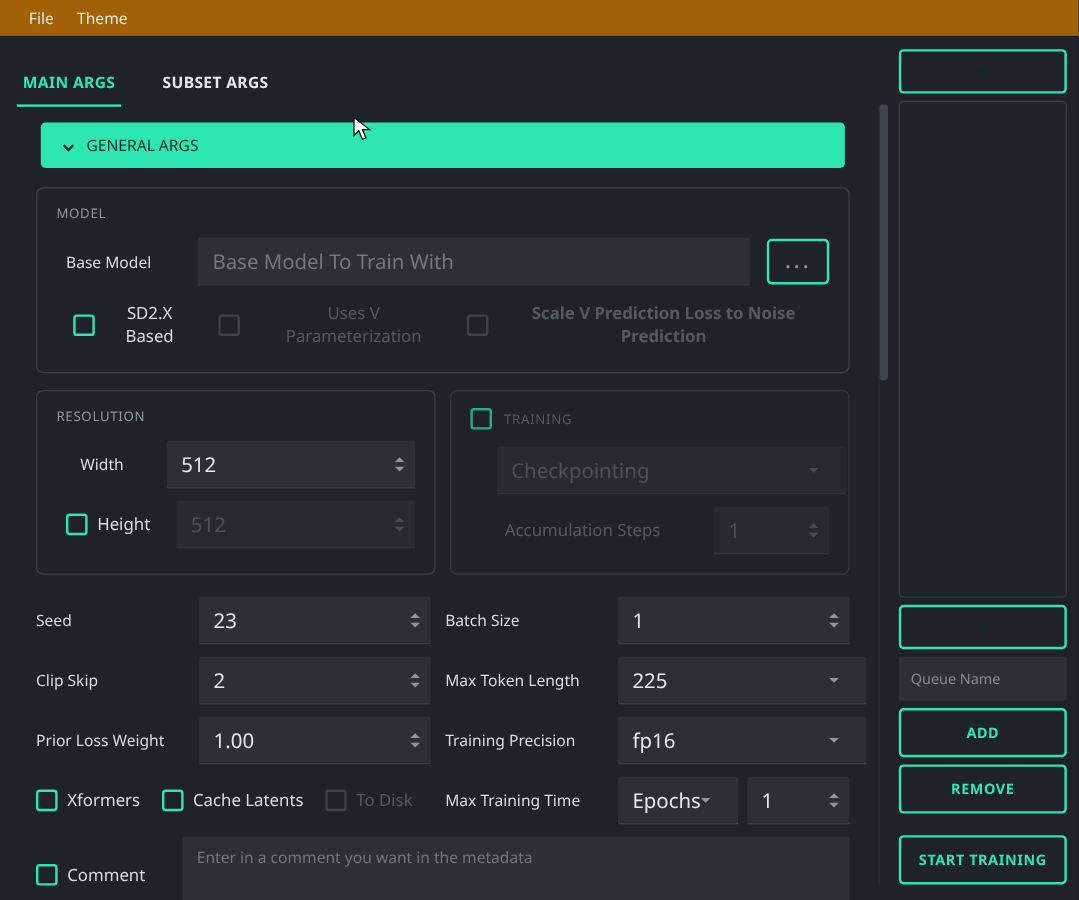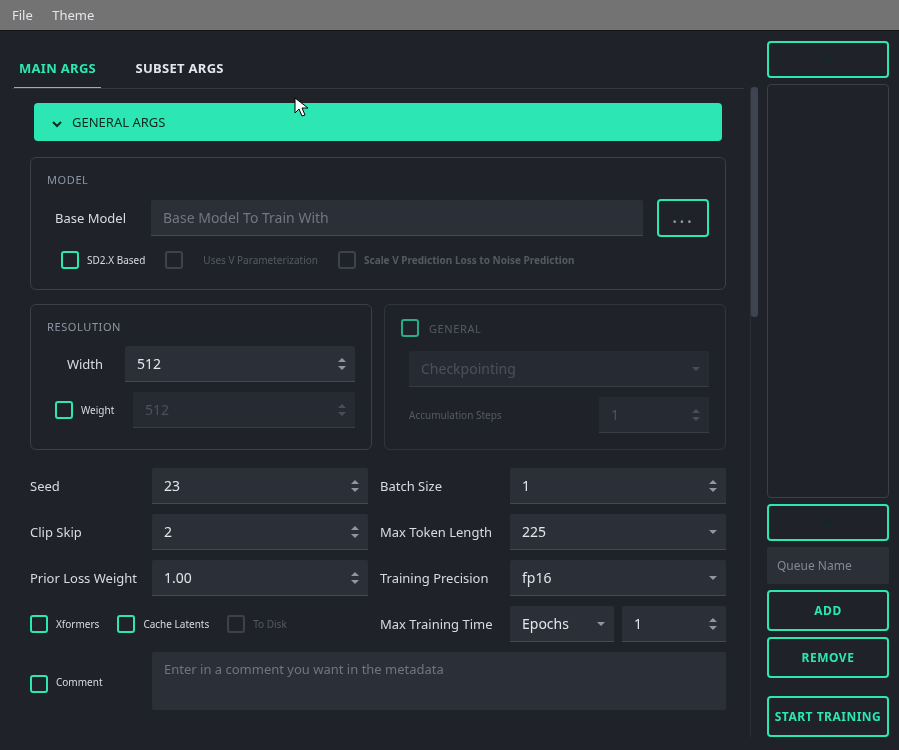--- a/index.html
+++ b/index.html
@@ -8,51 +8,51 @@
     --bg3:#2d323b;
     --bg4:#353a45;
     --text:#e3e6ea;
     --muted:#8e96a3;
     --dim:#6c7481;
     --accent:#2ce6b4;
   }
   *{box-sizing:border-box;font-family:system-ui,-apple-system,"Segoe UI",Roboto,sans-serif;}
   html,body{margin:0;padding:0;background:var(--bg);color:var(--text);font-size:13px;width:899px;height:750px;overflow:hidden;}
   
-  .menubar{background:#737373;padding:4px 4px;font-size:13px;border-bottom:1px solid #121417;}
+  .menubar{background:#a16207;padding:4px 16px;font-size:13px;border-bottom:1px solid #121417;}
   .menubar span{display:inline-block;padding:2px 8px;color:var(--text);}
   
   .app{display:flex;padding:10px 10px 10px 12px;gap:10px;}
   .leftcol{flex:1;}
-  .rightcol{width:122px;display:flex;flex-direction:column;gap:6px;}
+  .rightcol{width:140px;display:flex;flex-direction:column;gap:6px;}
   
   .tabs{padding:8px 2px 0 2px;}
   .tab{display:inline-block;padding:10px 5px 10px 5px;font-weight:700;font-size:13px;letter-spacing:.3px;color:var(--text);}
   .tab.active{color:var(--accent);border-bottom:2px solid var(--accent);}
   .tab+.tab{margin-left:26px;}
   .tabs-underline{height:1px;background:#33383f;margin-top:-1px;}
   
   .banner{background:var(--accent);color:#0e2b22;font-weight:400;font-size:13px;padding:10px 18px;border-radius:4px;margin:14px 22px 16px 22px;}
   .banner svg{margin-right:10px;vertical-align:-2px;}
   
   .pane{margin:0 18px;}
   .fieldset{border:1px solid #3a3f48;border-radius:6px;padding:14px 16px 16px;margin-bottom:14px;}
   .fieldset.lg{padding:14px 16px 20px;}
   .legend{font-size:11px;letter-spacing:.6px;color:var(--muted);margin-bottom:12px;}
   .row{display:flex;align-items:center;gap:10px;margin-bottom:10px;}
   .row:last-child{margin-bottom:0;}
   .lbl{font-size:13px;color:#d8dbe0;}
   
-  .textinput{background:#2a2f38;border:none;border-bottom:1px solid #444a53;color:var(--text);font-size:14px;padding:8px 12px;border-radius:2px 2px 0 0;outline:none;}
+  .textinput{background:#2a2f38;border:none;border-bottom:1px solid #444a53;color:var(--text);font-size:17px;padding:8px 12px;border-radius:2px 2px 0 0;outline:none;margin-left:14px;}
   .textinput::placeholder{color:#71787f;}
   .browse-btn{border:2px solid var(--accent);background:transparent;color:var(--muted);font-size:20px;letter-spacing:2px;width:52px;height:38px;border-radius:4px;text-align:center;line-height:30px;}
   
   .cb{width:18px;height:18px;border:2px solid #5b616b;border-radius:3px;flex:0 0 18px;}
   .cb.accent{border-color:var(--accent);}
-  .cblbl{color:var(--muted);font-size:10px;}
+  .cblbl{color:var(--muted);font-size:14px;text-align:center;}
   .cblbl.bright{color:#d8dbe0;}
   
   .spinner{position:relative;display:flex;align-items:center;}
   .spinner .textinput{width:100%;padding-right:22px;}
   .spinner .spin-btns{position:absolute;right:2px;top:0;bottom:0;width:16px;display:flex;flex-direction:column;justify-content:center;gap:0;}
   .spin-btns svg{display:block;}
   
   .select{position:relative;}
   .select .textinput{width:100%;padding-right:24px;}
   .select .caret{position:absolute;right:8px;top:50%;transform:translateY(-50%);}
@@ -145,40 +145,40 @@
                     </svg>
                   <svg width="10" height="8" viewBox="0 0 10 8">
                       <path d="M1 2 L5 6 L9 2" fill="#8e96a3"></path>
                     </svg>
                 </div>
               </div>
             </div>
             <div class="row">
               <div style="display:flex;align-items:center;gap:8px;width:76px;padding-left:8px;">
                 <div class="cb accent"></div>
-                <span class="cblbl bright">Weight</span>
+                <span class="cblbl bright">Height</span>
               </div>
               <div class="spinner dimmed" style="flex:1;">
                 <input class="textinput" placeholder="512" style="">
                 <div class="spin-btns">
                   <svg width="10" height="8" viewBox="0 0 10 8">
                       <path d="M1 6 L5 2 L9 6" fill="#5a616c"></path>
                     </svg>
                   <svg width="10" height="8" viewBox="0 0 10 8">
                       <path d="M1 2 L5 6 L9 2" fill="#5a616c"></path>
                     </svg>
                 </div>
               </div>
             </div>
           </div>
 
           <div class="fieldset dimmed">
             <div class="row" style="margin-bottom:14px;">
               <div class="cb accent" style="opacity:1;border-color:var(--accent);"></div>
-              <span class="legend" style="margin:0;">GENERAL</span>
+              <span class="legend" style="margin:0;">TRAINING</span>
             </div>
             <div class="row" style="padding-left:8px;">
               <div class="select" style="flex:1;">
                 <input class="textinput" placeholder="Checkpointing" style="">
                 <svg class="caret" width="10" height="8" viewBox="0 0 10 8">
                     <path d="M1 2 L5 6 L9 2" fill="#5a616c"></path>
                   </svg>
               </div>
             </div>
             <div class="row" style="padding-left:8px;">

